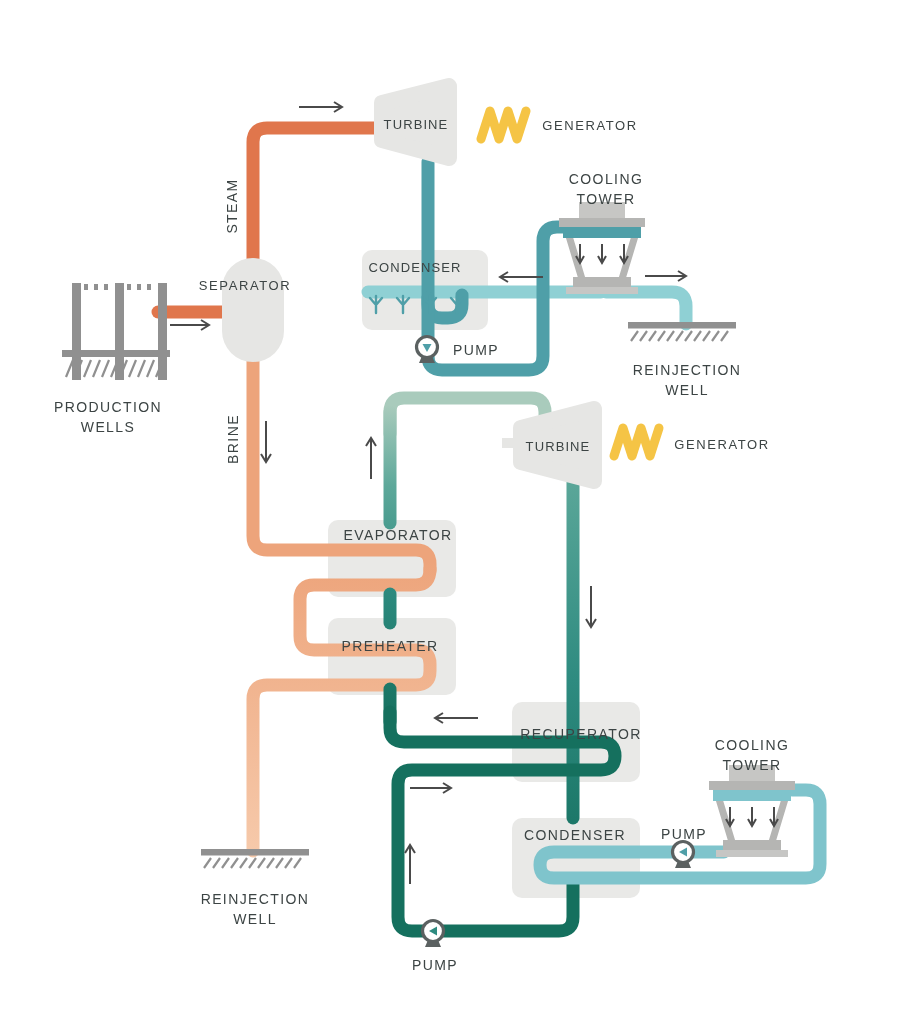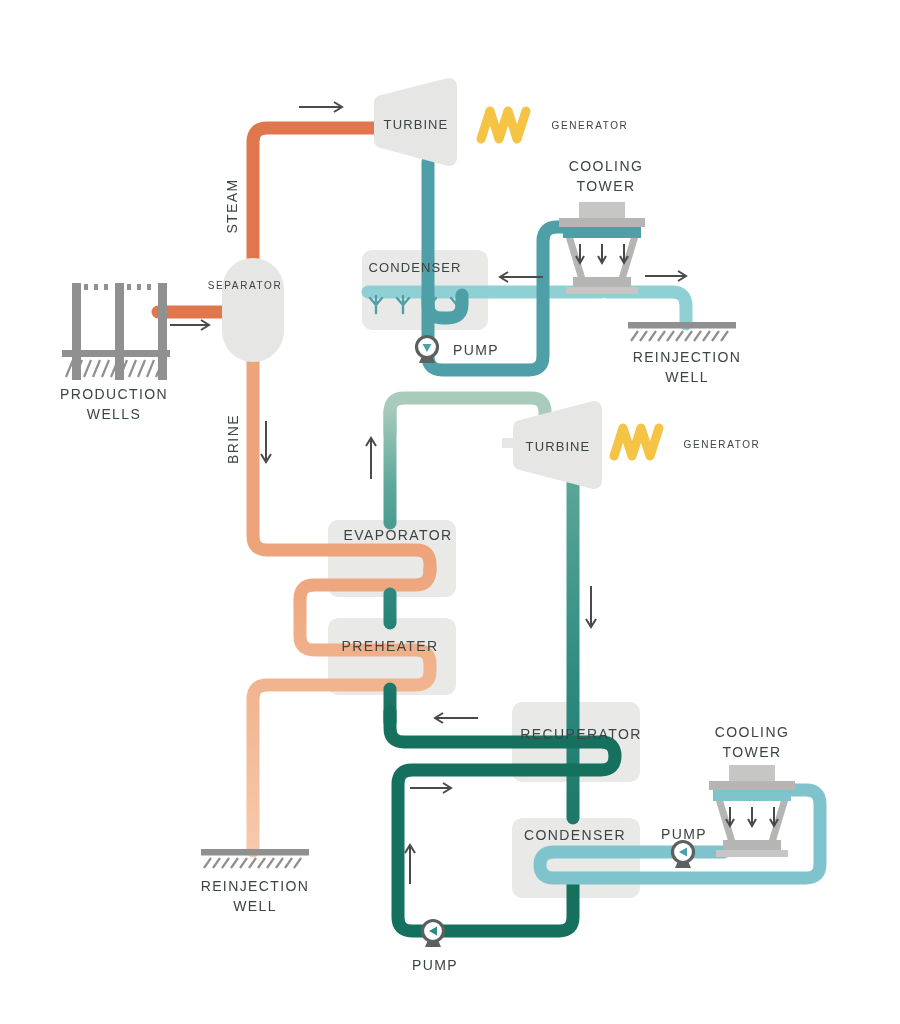--- a/index.html
+++ b/index.html
@@ -2,22 +2,22 @@
 <html><head>
 <meta charset="utf-8">
 <style>
   html,body{margin:0;padding:0;background:#ffffff;}
   .stage{position:relative;width:900px;height:1024px;background:#ffffff;overflow:hidden;
          font-family:"Liberation Sans",sans-serif;}
   .stage svg{position:absolute;left:0;top:0;}
   .lbl{position:absolute;font-size:14px;letter-spacing:1.4px;color:#3c4444;
        transform:translate(-50%,-50%);white-space:nowrap;text-align:center;font-weight:500;}
   .lbl.sm{font-size:13px;letter-spacing:1.1px;}
-  .lbl.lg{font-size:10px;letter-spacing:1.6px;}
-  .lbl.wrap{white-space:normal;width:112px;line-height:1.45;}
+  .lbl.lg{font-size:13px;letter-spacing:1.6px;}
+  .lbl.wrap{white-space:normal;width:112px;line-height:1.45;margin-top:13px;}
   .lbl.vert{transform:translate(-50%,-50%) rotate(-90deg);}
 </style>
 </head>
 <body>
 
 <div class="stage">
 
 <svg width="900" height="1024" viewBox="0 0 900 1024">
   <defs>
     <linearGradient id="gradFeed" gradientUnits="userSpaceOnUse" x1="390" y1="405" x2="390" y2="730">
@@ -162,21 +162,21 @@
 
 <div class="lbl sm" style="left:416px;top:124px;">TURBINE</div>
 <div class="lbl lg" style="left:590px;top:125px;">GENERATOR</div>
 <div class="lbl wrap" style="left:606px;top:176px;">COOLING TOWER</div>
 <div class="lbl sm" style="left:415px;top:267px;">CONDENSER</div>
 <div class="lbl" style="left:476px;top:350px;">PUMP</div>
 <div class="lbl wrap" style="left:687px;top:367px;">REINJECTION WELL</div>
 <div class="lbl lg" style="left:245px;top:285px;">SEPARATOR</div>
 <div class="lbl vert" style="left:232px;top:206px;">STEAM</div>
 <div class="lbl vert" style="left:233px;top:439px;">BRINE</div>
-<div class="lbl wrap" style="left:114px;top:404px;">PRODUCTION WELLS</div>
+<div class="lbl wrap" style="left:108px;top:404px;">PRODUCTION WELLS</div>
 <div class="lbl sm" style="left:558px;top:446px;">TURBINE</div>
 <div class="lbl lg" style="left:722px;top:444px;">GENERATOR</div>
 <div class="lbl" style="left:392px;top:535px;padding-left:12px;">EVAPORATOR</div>
 <div class="lbl" style="left:390px;top:634px;margin-top:12px;">PREHEATER</div>
 <div class="lbl" style="left:581px;top:720px;margin-top:14px;">RECUPERATOR</div>
 <div class="lbl wrap" style="left:752px;top:742px;">COOLING TOWER</div>
 <div class="lbl" style="left:575px;top:835px;">CONDENSER</div>
 <div class="lbl" style="left:684px;top:834px;">PUMP</div>
 <div class="lbl" style="left:435px;top:965px;">PUMP</div>
 <div class="lbl wrap" style="left:255px;top:896px;">REINJECTION WELL</div>

